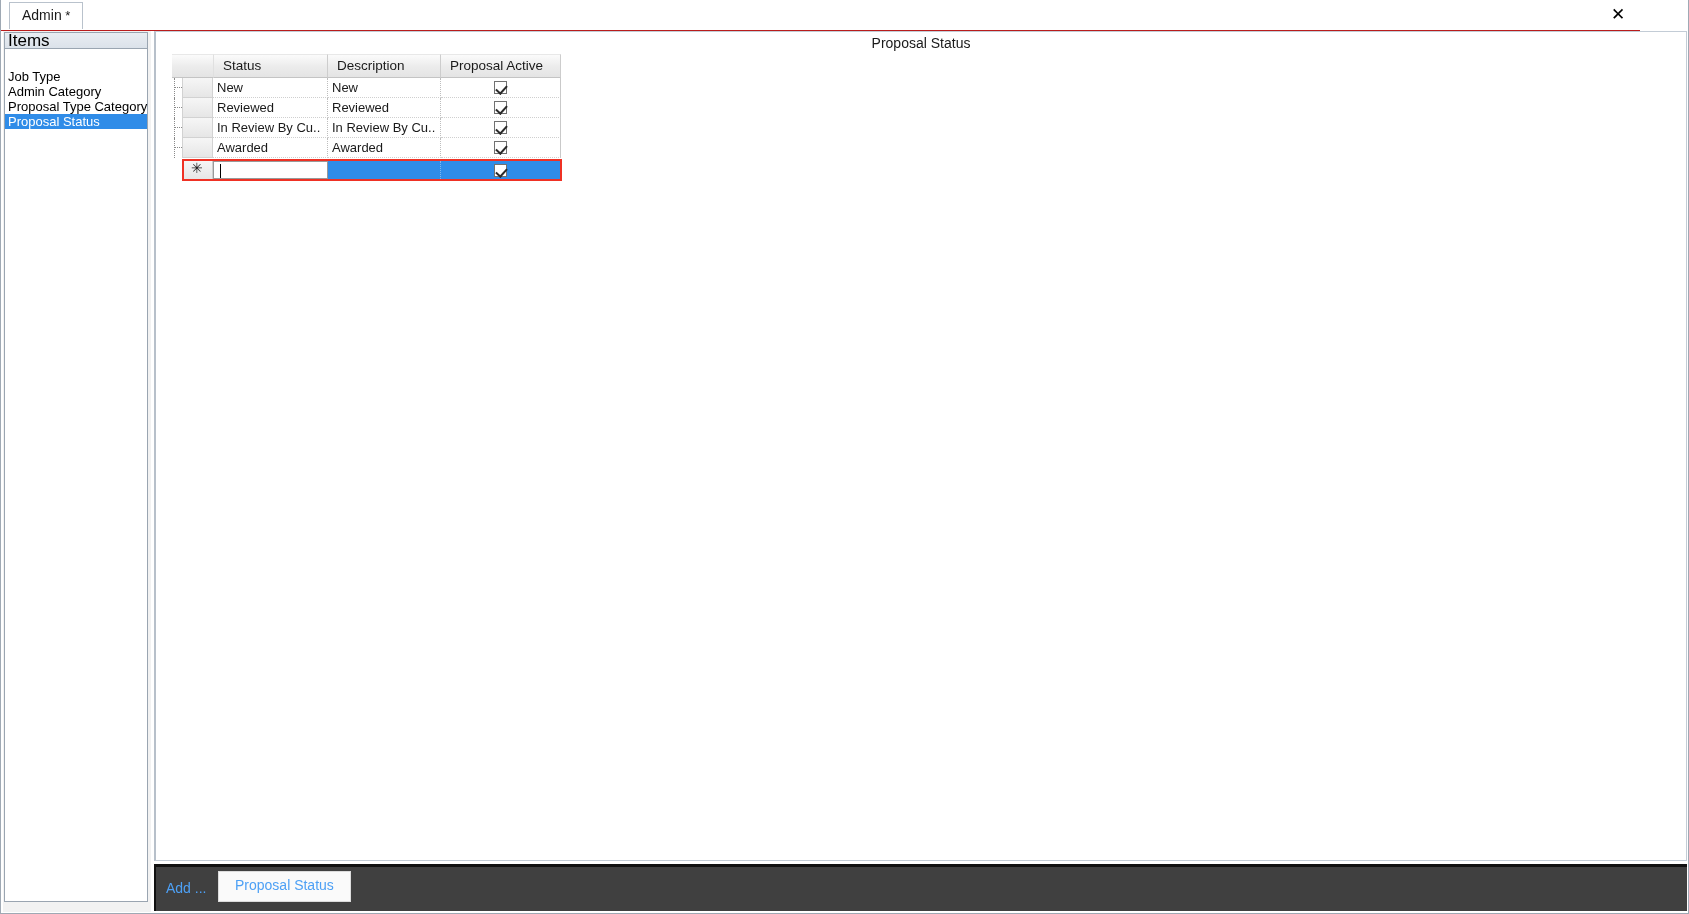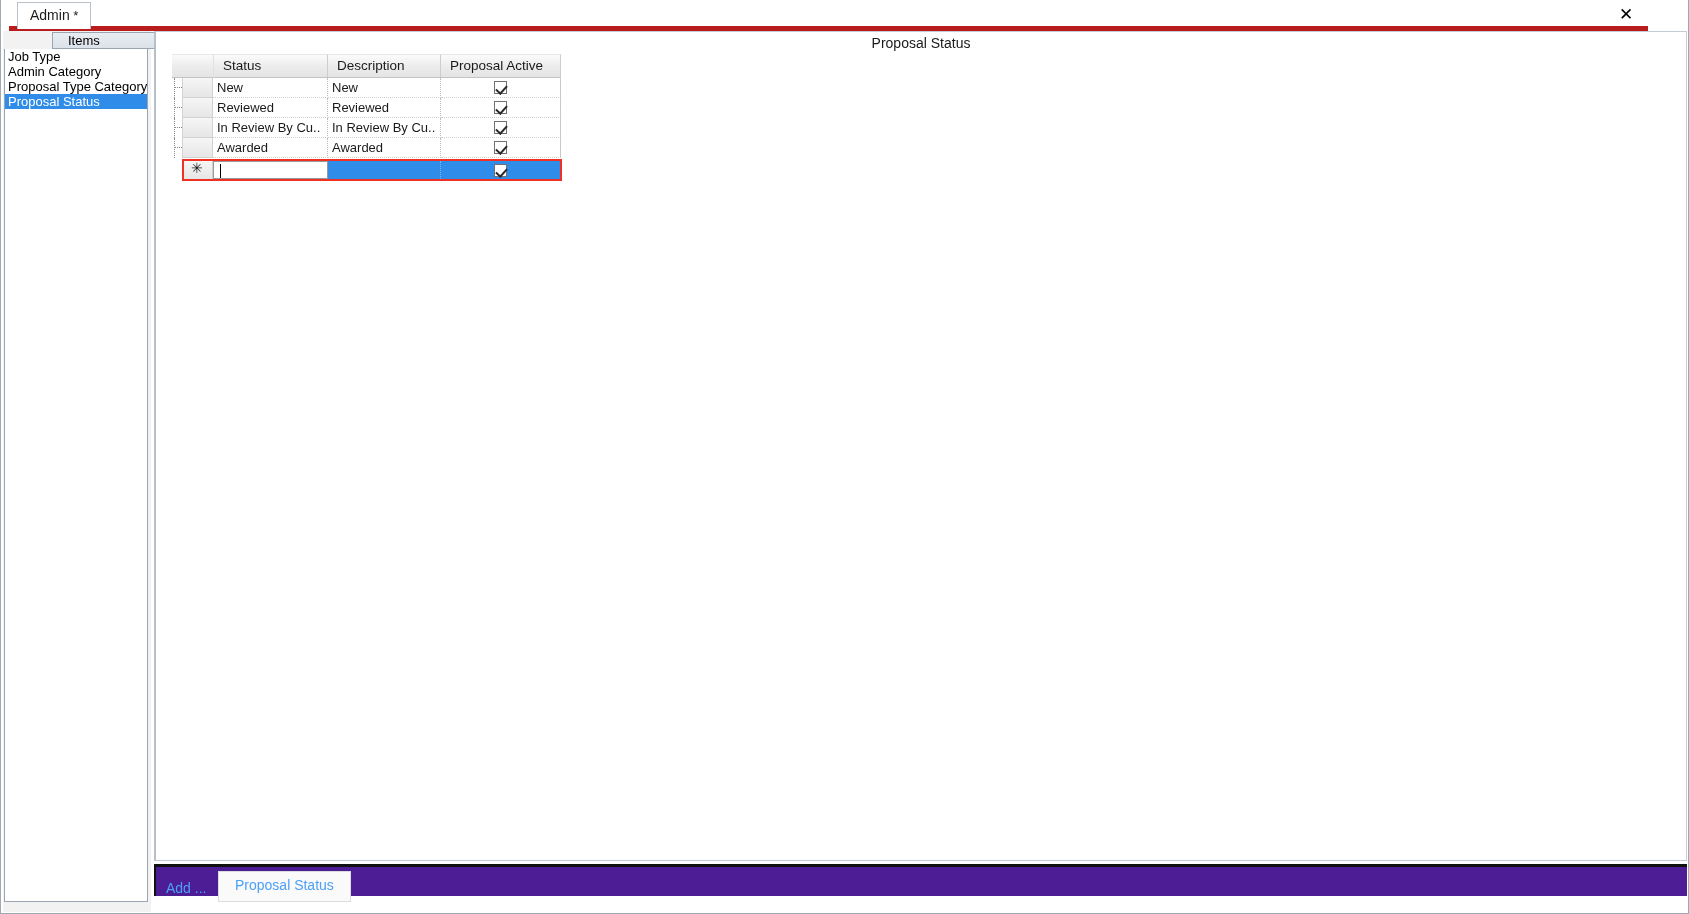--- a/index.html
+++ b/index.html
@@ -15,24 +15,24 @@
     position: relative;
     width: 1689px; height: 914px;
     background: #ffffff;
     border: 1px solid #9fa9b4;
     border-top: none;
   }
 
   
   .tabstrip {
     position: absolute;
-    left: 8px; top: 0;
+    left: 0; top: 0;
     width: 1639px; height: 31px;
     background: #ffffff;
-    border-bottom: 5px solid #b91c1c;
+    border-bottom: 1px solid #b91c1c;
   }
   .tab-item {
     position: absolute;
     left: 8px; top: 2px;
     height: 27px;
     padding: 4px 12px 0 12px;
     background: #ffffff;
     border: 1px solid #b9c2cc;
     border-bottom: none;
     font-size: 14px;
@@ -63,35 +63,34 @@
     left: 2px; top: 31px;
     width: 148px; height: 881px;
     background: #f2f2f2;
   }
   .sidebar-header {
     position: absolute;
     left: 1px; top: 1px;
     width: 144px; height: 17px;
     background: linear-gradient(to bottom, #e9edf2 0%, #dbe2ea 100%);
     border: 1px solid #9aa5b1;
-    font-size: 13px;
+    font-size: 17px;
     color: #000;
-    padding-left: 15px;
+    padding-left: 3px;
     line-height: 15px;
     cursor: default;
-    margin-left: 48px;
   }
   .sidebar-list {
     position: absolute;
     left: 1px; top: 18px;
     width: 144px; height: 853px;
     background: #ffffff;
     border: 1px solid #9aa5b1;
     border-top: none;
-    padding-top: 0;
+    padding-top: 20px;
   }
   .sb-item {
     height: 15px;
     line-height: 15px;
     font-size: 13px;
     color: #000;
     padding-left: 3px;
     white-space: nowrap;
     cursor: default;
   }
@@ -287,22 +286,22 @@
     background: #2f8ce8;
     display: flex;
     align-items: center;
     justify-content: center;
   }
 
   
   .bottombar {
     position: absolute;
     left: 153px; top: 864px;
-    width: 1533px; height: 32px;
-    background: #4c1d95;
+    width: 1533px; height: 47px;
+    background: #404040;
     border-top: 3px solid #111111;
     border-left: 2px solid #111111;
   }
   .add-link {
     position: absolute;
     left: 10px; top: 13px;
     font-size: 14px;
     color: #4da0f5;
     cursor: pointer;
     white-space: nowrap;

